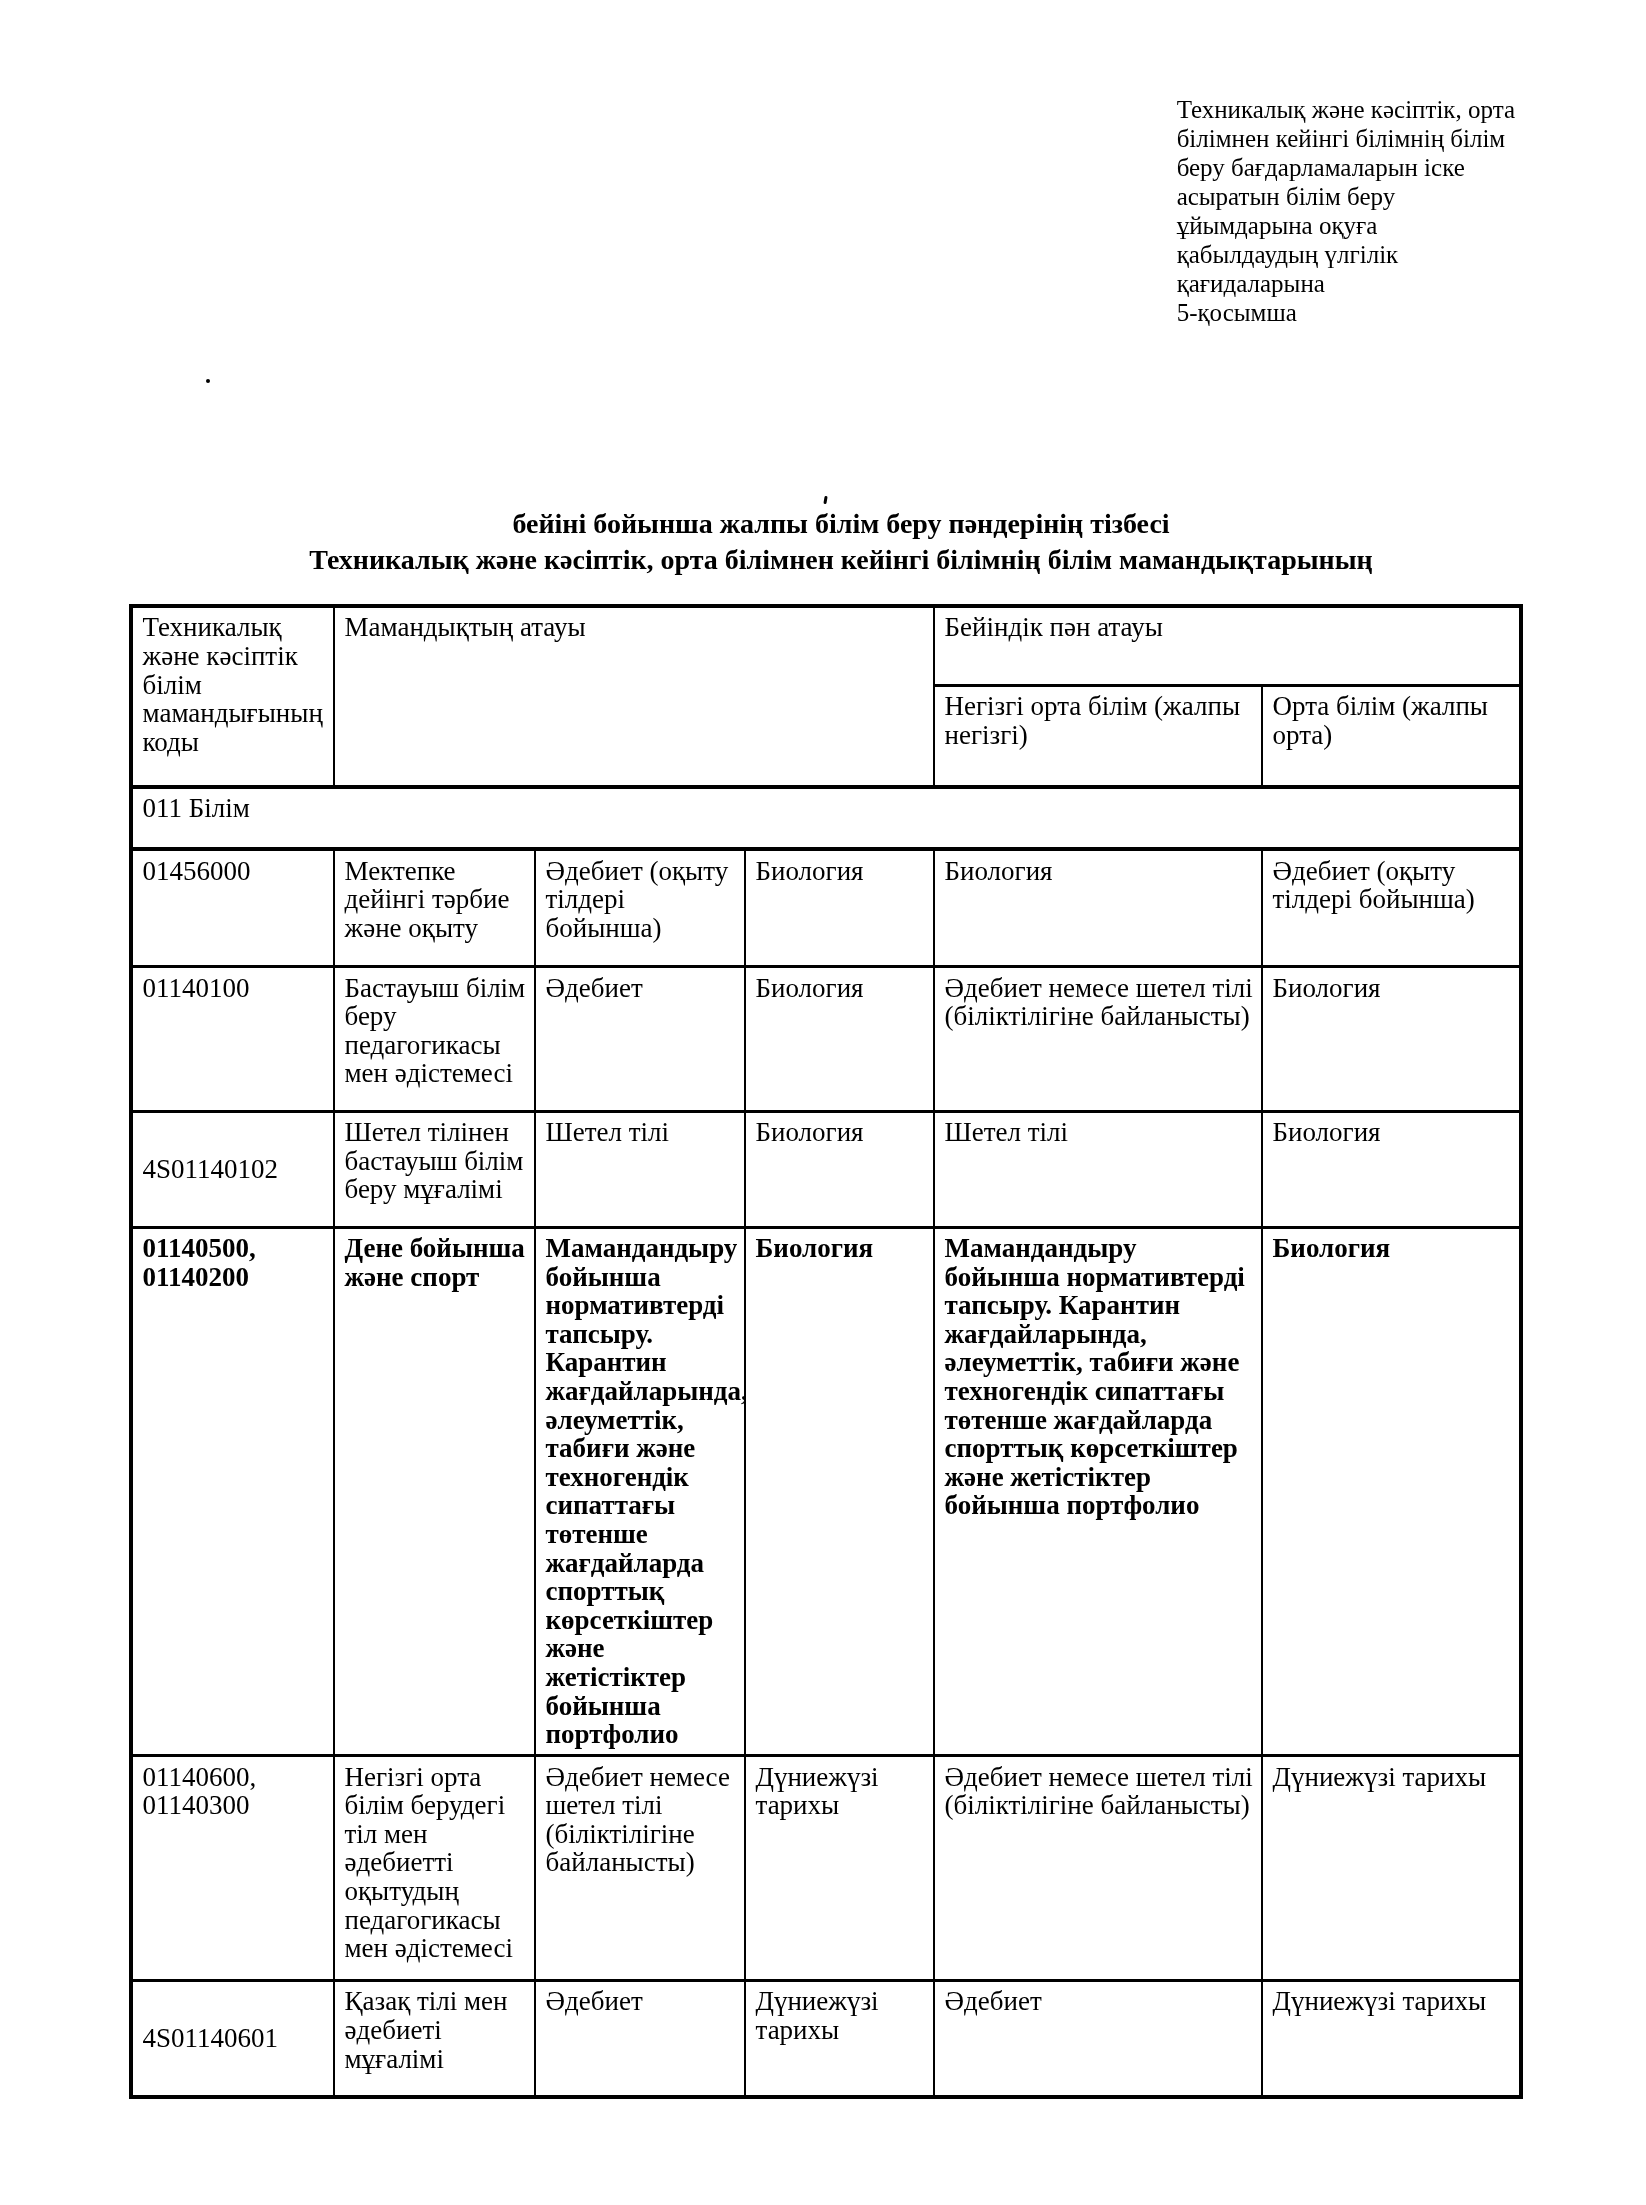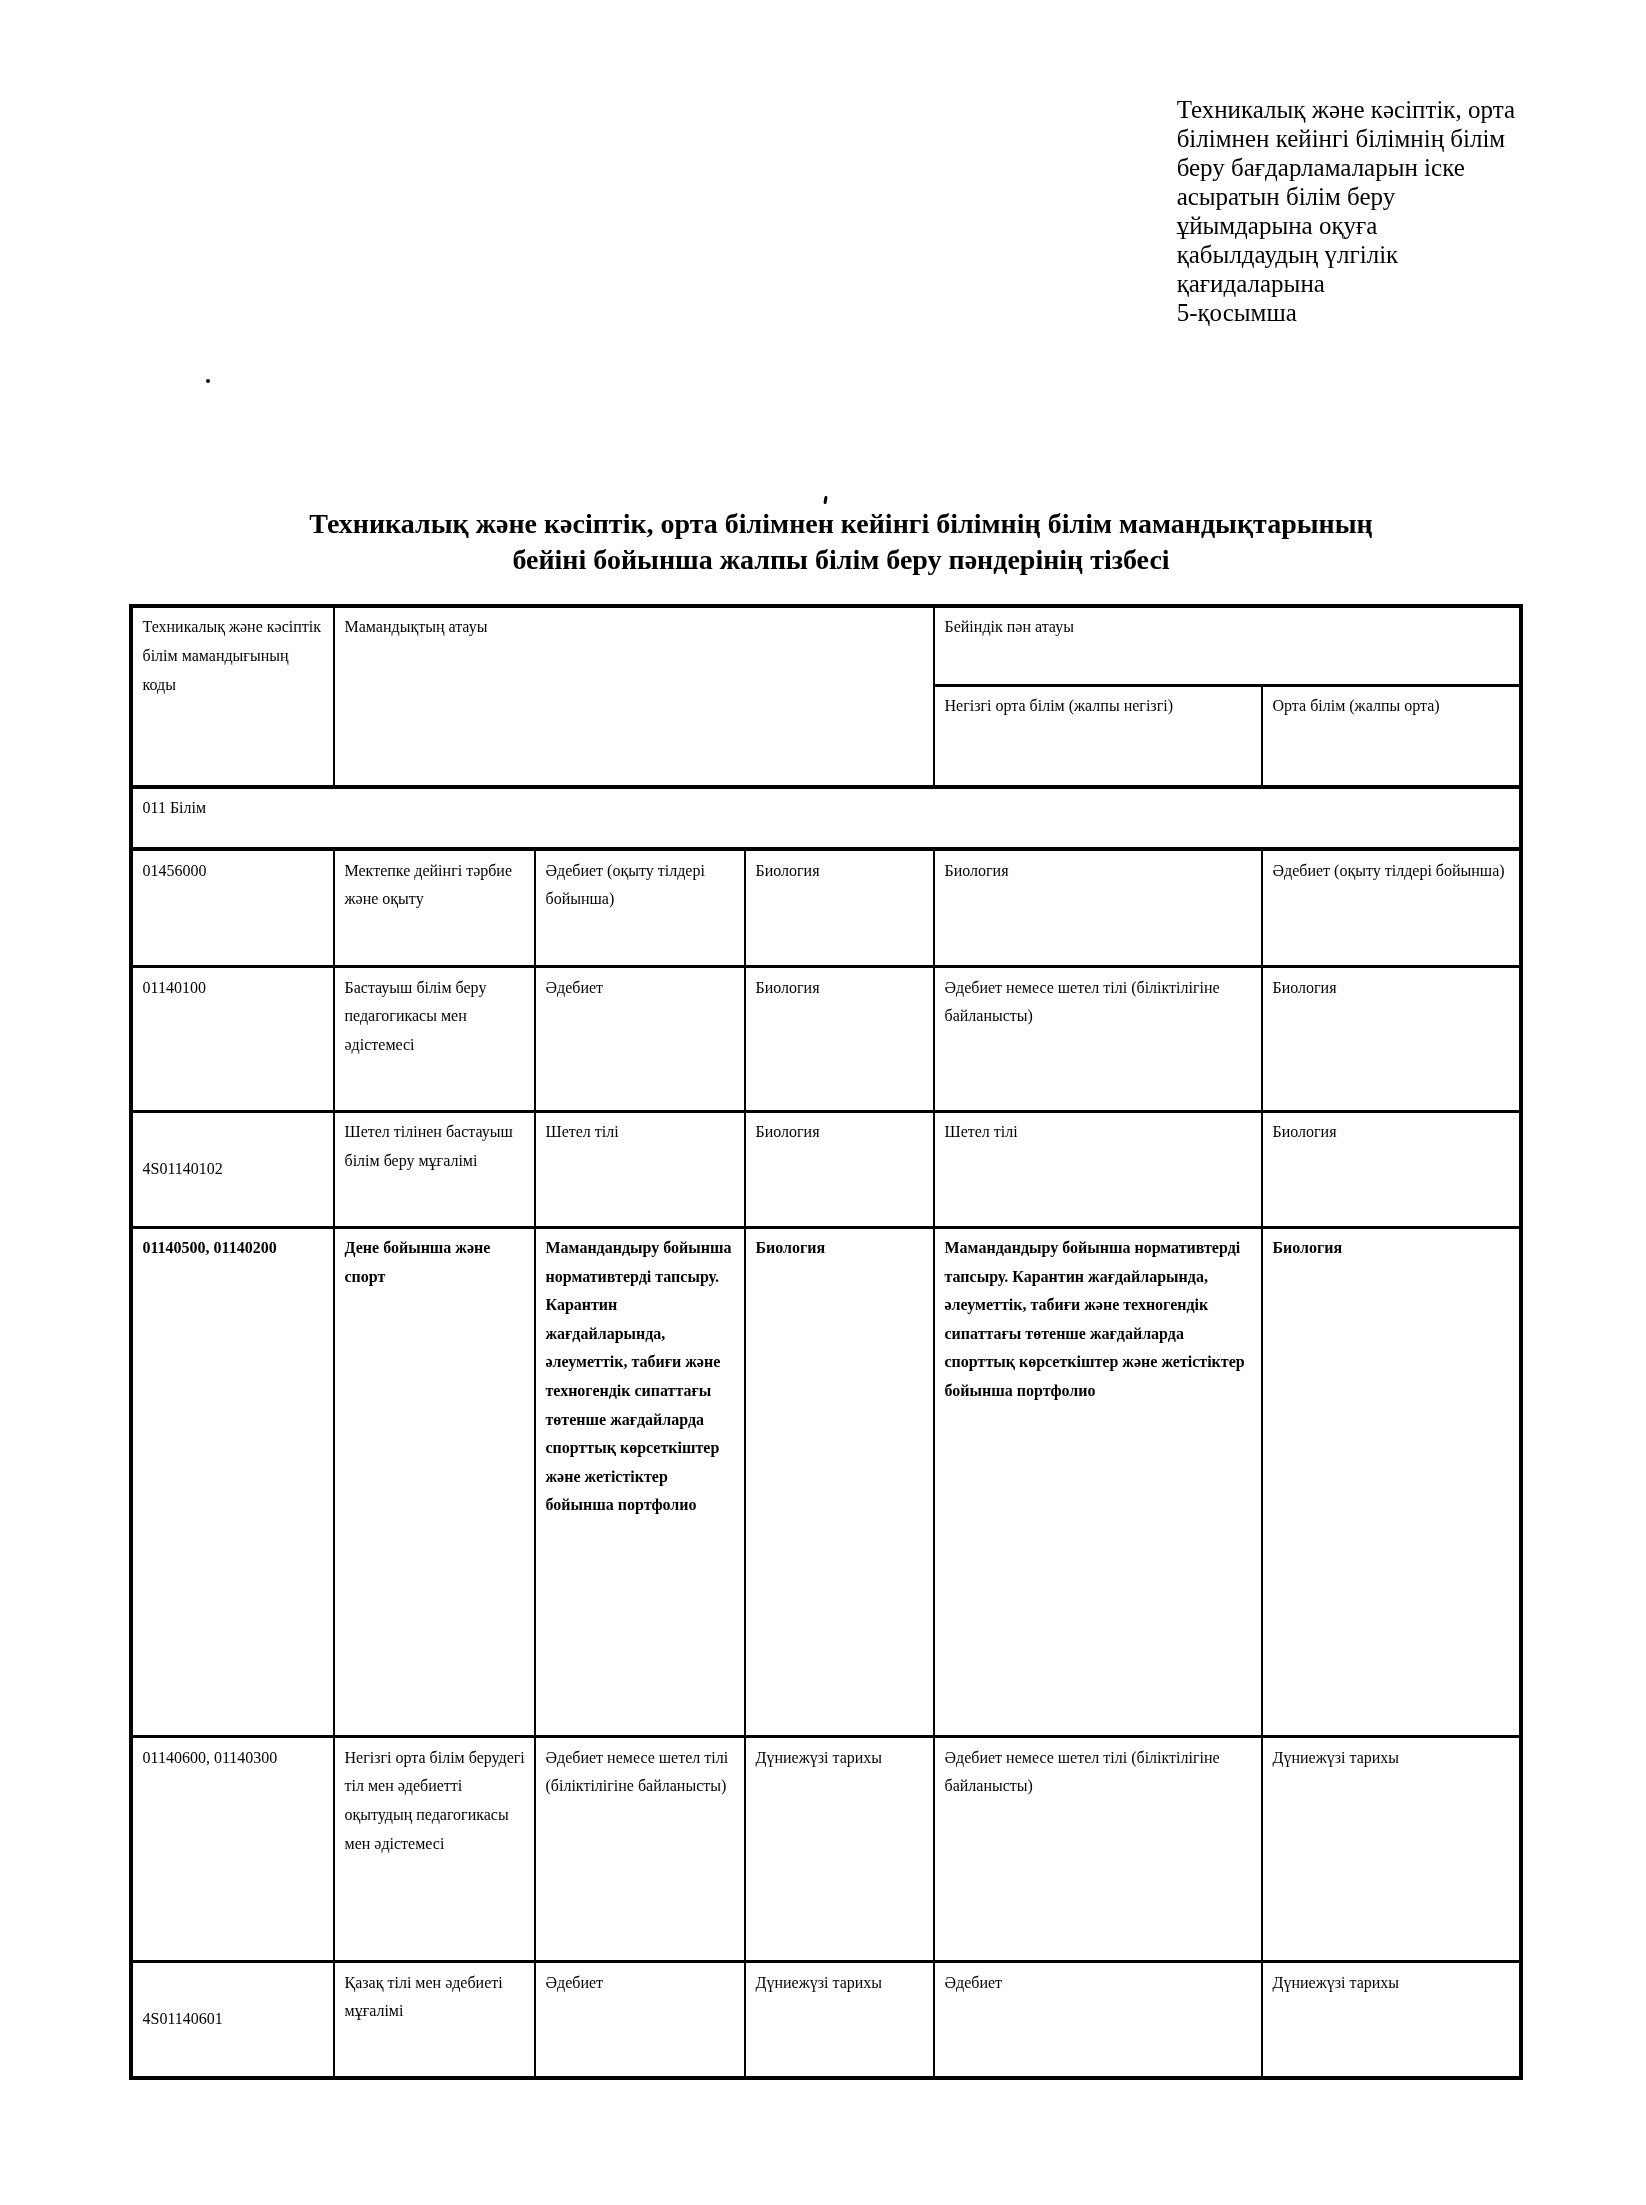--- a/index.html
+++ b/index.html
@@ -52,21 +52,21 @@
 
   
   table.spec-table {
     position: absolute;
     left: 129px;
     top: 604px;
     width: 1390px;
     border-collapse: collapse;
     table-layout: fixed;
     border: 4.1px solid #000;
-    font-size: 16px;
+    font-size: 27px;
     line-height: 28.6px;
   }
   .spec-table th, .spec-table td {
     border: 2px solid #000;
     border-top-width: 3.4px;
     border-bottom-width: 3.4px;
     padding: 5.4px 8.2px 5.4px 9.5px;
     vertical-align: top;
     text-align: left;
     font-weight: normal;
@@ -101,22 +101,22 @@
     <div>ұйымдарына оқуға</div>
     <div>қабылдаудың үлгілік</div>
     <div>қағидаларына</div>
     <div>5-қосымша</div>
   </div>
 
   <div class="scan-dot dot-1"></div>
   <div class="scan-dot dot-2"></div>
 
   <h1 class="doc-title">
+    <div>бейіні бойынша жалпы білім беру пәндерінің тізбесі</div>
     <div>Техникалық және кәсіптік, орта білімнен кейінгі білімнің білім мамандықтарының</div>
-    <div>бейіні бойынша жалпы білім беру пәндерінің тізбесі</div>
   </h1>
 
   <table class="spec-table">
     <colgroup>
       <col style="width:203px">
       <col style="width:201px">
       <col style="width:210px">
       <col style="width:189px">
       <col style="width:328px">
       <col style="width:259px">

